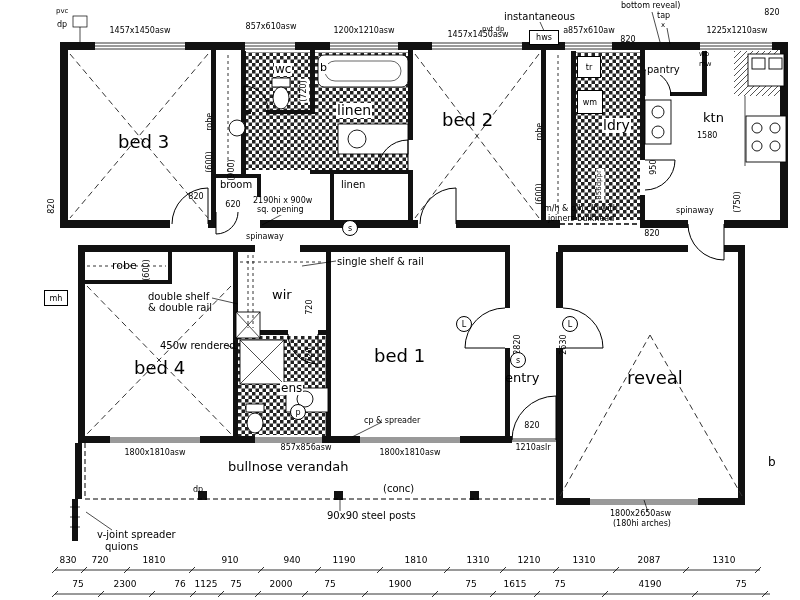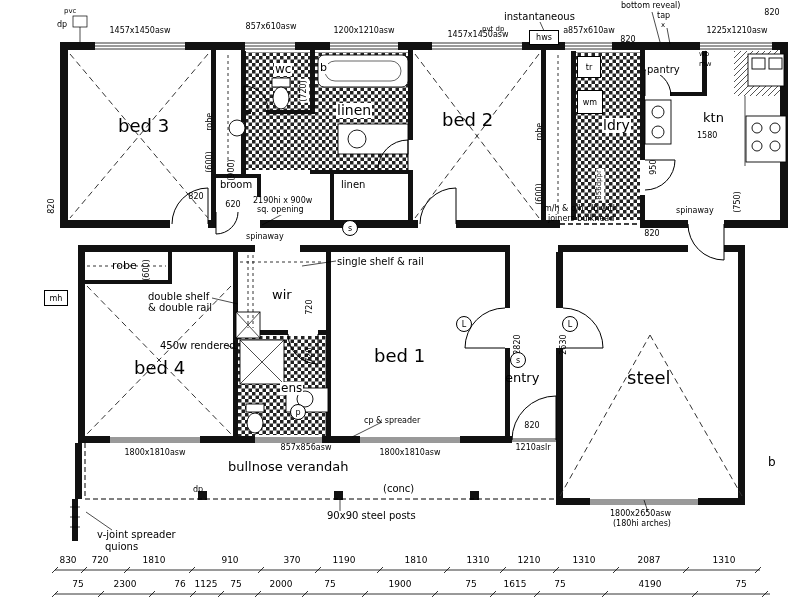--- a/index.html
+++ b/index.html
@@ -212,40 +212,40 @@
   </g>
 
   <g stroke="#000" stroke-width="0.8" fill="none">
     <path d="M55 570 H760"></path>
     <path d="M52 573 L58 567 M81 573 L87 567 M124 573 L130 567 M189 573 L195 567 M258 573 L264 567 M315 573 L321 567 M377 573 L383 567 M444 573 L450 567 M500 573 L506 567 M553 573 L559 567 M613 573 L619 567 M683 573 L689 567 M755 573 L761 567"></path>
     <path d="M55 594 H770"></path>
     <path d="M52 597 L58 591 M98 597 L104 591 M149 597 L155 591 M190 597 L196 591 M218 597 L224 591 M255 597 L261 591 M302 597 L308 591 M362 597 L368 591 M432 597 L438 591 M490 597 L496 591 M534 597 L540 591 M602 597 L608 591 M692 597 L698 591 M762 597 L768 591"></path>
   </g>
 </svg>
 
-<span class="lbl s7" style="left:64px;top:8px">pvc</span>
+<span class="lbl s7" style="left:56px;top:8px">pvc</span>
 <span class="lbl s8" style="left:57px;top:21px">dp</span>
 <span class="dim s8" style="left:140px;top:27px">1457x1450asw</span>
 <span class="dim s8" style="left:271px;top:23px">857x610asw</span>
 <span class="dim s8" style="left:364px;top:27px">1200x1210asw</span>
 <span class="dim s8" style="left:478px;top:31px">1457x1450asw</span>
 <span class="lbl s10" style="left:504px;top:11px">instantaneous</span>
 <span class="lbl s7" style="left:482px;top:26px">pvt dp</span>
 <span class="box" style="left:529px;top:30px;width:26px;height:13px">hws</span>
 <span class="dim s8" style="left:589px;top:27px">a857x610aw</span>
 <span class="dim s8" style="left:628px;top:36px">820</span>
 <span class="lbl s8" style="left:621px;top:2px">bottom reveal)</span>
 <span class="lbl s8" style="left:657px;top:12px">tap</span>
 <span class="lbl s7" style="left:661px;top:22px">x</span>
 <span class="dim s8" style="left:737px;top:27px">1225x1210asw</span>
 <span class="dim s8" style="left:772px;top:9px">820</span>
 <span class="lbl s7" style="left:699px;top:51px">wb</span>
 <span class="lbl s7" style="left:699px;top:61px">mw</span>
 
-<span class="lbl rl" style="left:118px;top:116px">bed 3</span>
+<span class="lbl rl" style="left:118px;top:132px">bed 3</span>
 <span class="lbl v s8" style="left:215px;top:122px">robe</span>
 <span class="lbl v s8" style="left:215px;top:164px">(600)</span>
 <span class="lbl s12 wbg" style="left:274px;top:63px">wc</span>
 <span class="lbl s11 wbg" style="left:319px;top:62px">b</span>
 <span class="lbl room wbg" style="left:336px;top:103px">linen</span>
 <span class="lbl v s8 wbg" style="left:309px;top:94px">(720)</span>
 <span class="lbl rl" style="left:442px;top:110px">bed 2</span>
 <span class="lbl v s8" style="left:545px;top:132px">robe</span>
 <span class="lbl v s8" style="left:545px;top:196px">(600)</span>
 <span class="lbl room wbg" style="left:602px;top:118px">ldry</span>
@@ -285,21 +285,21 @@
 <span class="lbl rl" style="left:134px;top:358px">bed 4</span>
 <span class="lbl s12 wbg" style="left:280px;top:382px">ens</span>
 <span class="lbl v s8" style="left:315px;top:354px">720</span>
 <span class="lbl rl" style="left:374px;top:346px">bed 1</span>
 <span class="circ" style="left:456px;top:316px">L</span>
 <span class="circ" style="left:562px;top:316px">L</span>
 <span class="lbl v s8" style="left:523px;top:346px">2820</span>
 <span class="lbl v s8" style="left:569px;top:346px">2630</span>
 <span class="circ" style="left:510px;top:352px">s</span>
 <span class="lbl s15" style="left:505px;top:371px">entry</span>
-<span class="lbl rl" style="left:627px;top:368px">steel</span>
+<span class="lbl rl" style="left:627px;top:368px">reveal</span>
 <span class="lbl s8" style="left:364px;top:417px">cp &amp; spreader</span>
 <span class="dim s8" style="left:532px;top:422px">820</span>
 <span class="circ" style="left:290px;top:404px">p</span>
 
 <span class="dim s8" style="left:155px;top:449px">1800x1810asw</span>
 <span class="dim s8" style="left:306px;top:444px">857x856asw</span>
 <span class="dim s8" style="left:410px;top:449px">1800x1810asw</span>
 <span class="dim s8" style="left:533px;top:444px">1210aslr</span>
 <span class="lbl s15" style="left:228px;top:460px">bullnose verandah</span>
 <span class="lbl s10" style="left:383px;top:483px">(conc)</span>
@@ -308,21 +308,21 @@
 <span class="lbl s10" style="left:97px;top:529px">v-joint spreader</span>
 <span class="lbl s10" style="left:105px;top:541px">quions</span>
 <span class="lbl s8" style="left:610px;top:510px">1800x2650asw</span>
 <span class="lbl s8" style="left:613px;top:520px">(180hi arches)</span>
 <span class="lbl s12" style="left:768px;top:456px">b</span>
 
 <span class="dim" style="left:68px;top:556px">830</span>
 <span class="dim" style="left:100px;top:556px">720</span>
 <span class="dim" style="left:154px;top:556px">1810</span>
 <span class="dim" style="left:230px;top:556px">910</span>
-<span class="dim" style="left:292px;top:556px">370</span>
+<span class="dim" style="left:292px;top:556px">940</span>
 <span class="dim" style="left:344px;top:556px">1190</span>
 <span class="dim" style="left:416px;top:556px">1810</span>
 <span class="dim" style="left:478px;top:556px">1310</span>
 <span class="dim" style="left:529px;top:556px">1210</span>
 <span class="dim" style="left:584px;top:556px">1310</span>
 <span class="dim" style="left:649px;top:556px">2087</span>
 <span class="dim" style="left:724px;top:556px">1310</span>
 
 <span class="dim" style="left:78px;top:580px">75</span>
 <span class="dim" style="left:125px;top:580px">2300</span>

